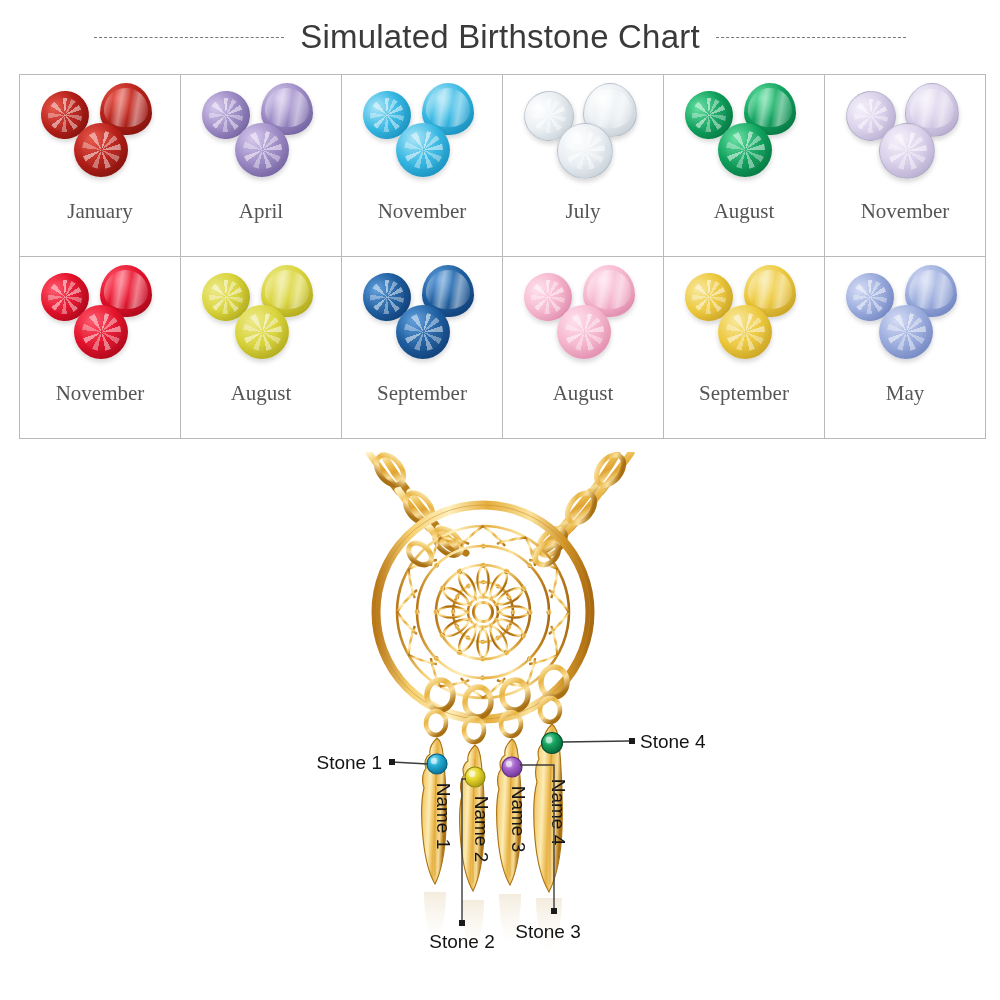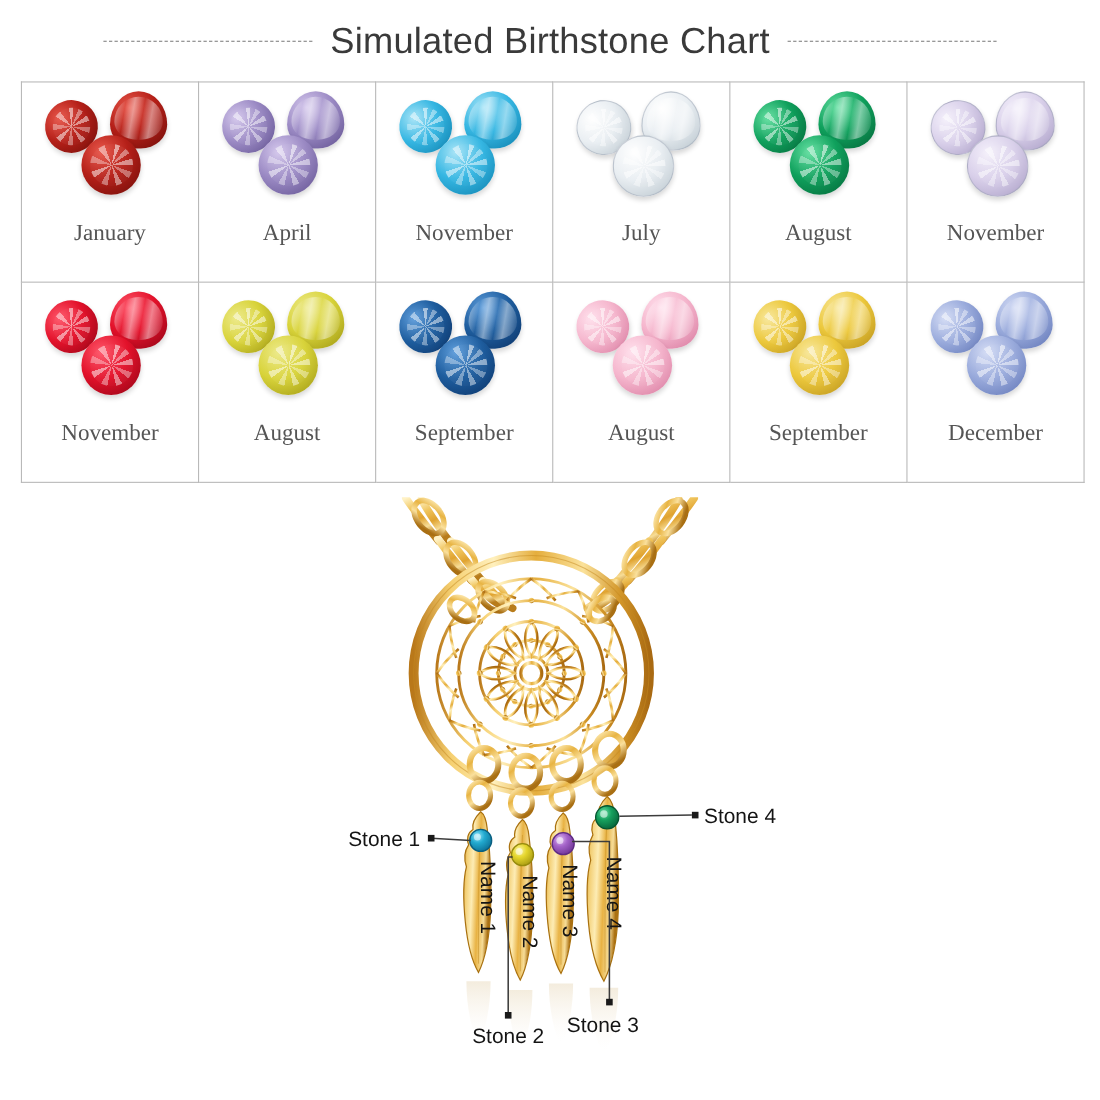--- a/index.html
+++ b/index.html
@@ -270,21 +270,21 @@
         <div class="month-label">September</div>
       </div>
         </td>
       <td>
           <div class="cell-inner">
         <div class="gem-group">
               <div class="gem oval" style="left: 13%; top: 10px; width: 48px; height: 48px; transform: rotate(-18deg); background: radial-gradient(circle at 34% 28%, rgb(211, 219, 244) 0%, rgb(154, 171, 220) 46%, rgb(95, 116, 181) 100%);"></div>
               <div class="gem cone" style="left: 50%; top: 2px; width: 52px; height: 52px; transform: rotate(0deg); background: radial-gradient(circle at 34% 28%, rgb(211, 219, 244) 0%, rgb(154, 171, 220) 46%, rgb(95, 116, 181) 100%);"></div>
               <div class="gem " style="left: 34%; top: 42px; width: 54px; height: 54px; transform: rotate(0deg); background: radial-gradient(circle at 34% 28%, rgb(211, 219, 244) 0%, rgb(154, 171, 220) 46%, rgb(95, 116, 181) 100%);"></div>
             </div>
-        <div class="month-label">December</div>
+        <div class="month-label">May</div>
       </div>
         </td>
     </tr>
   </tbody>
 </table>
 
 <div id="necklace-figure">
 <svg id="necklace-svg" width="1000" height="548" viewBox="0 0 1000 548" xmlns="http://www.w3.org/2000/svg">
   <defs>
     <linearGradient id="goldH" x1="0" y1="0" x2="1" y2="0">

